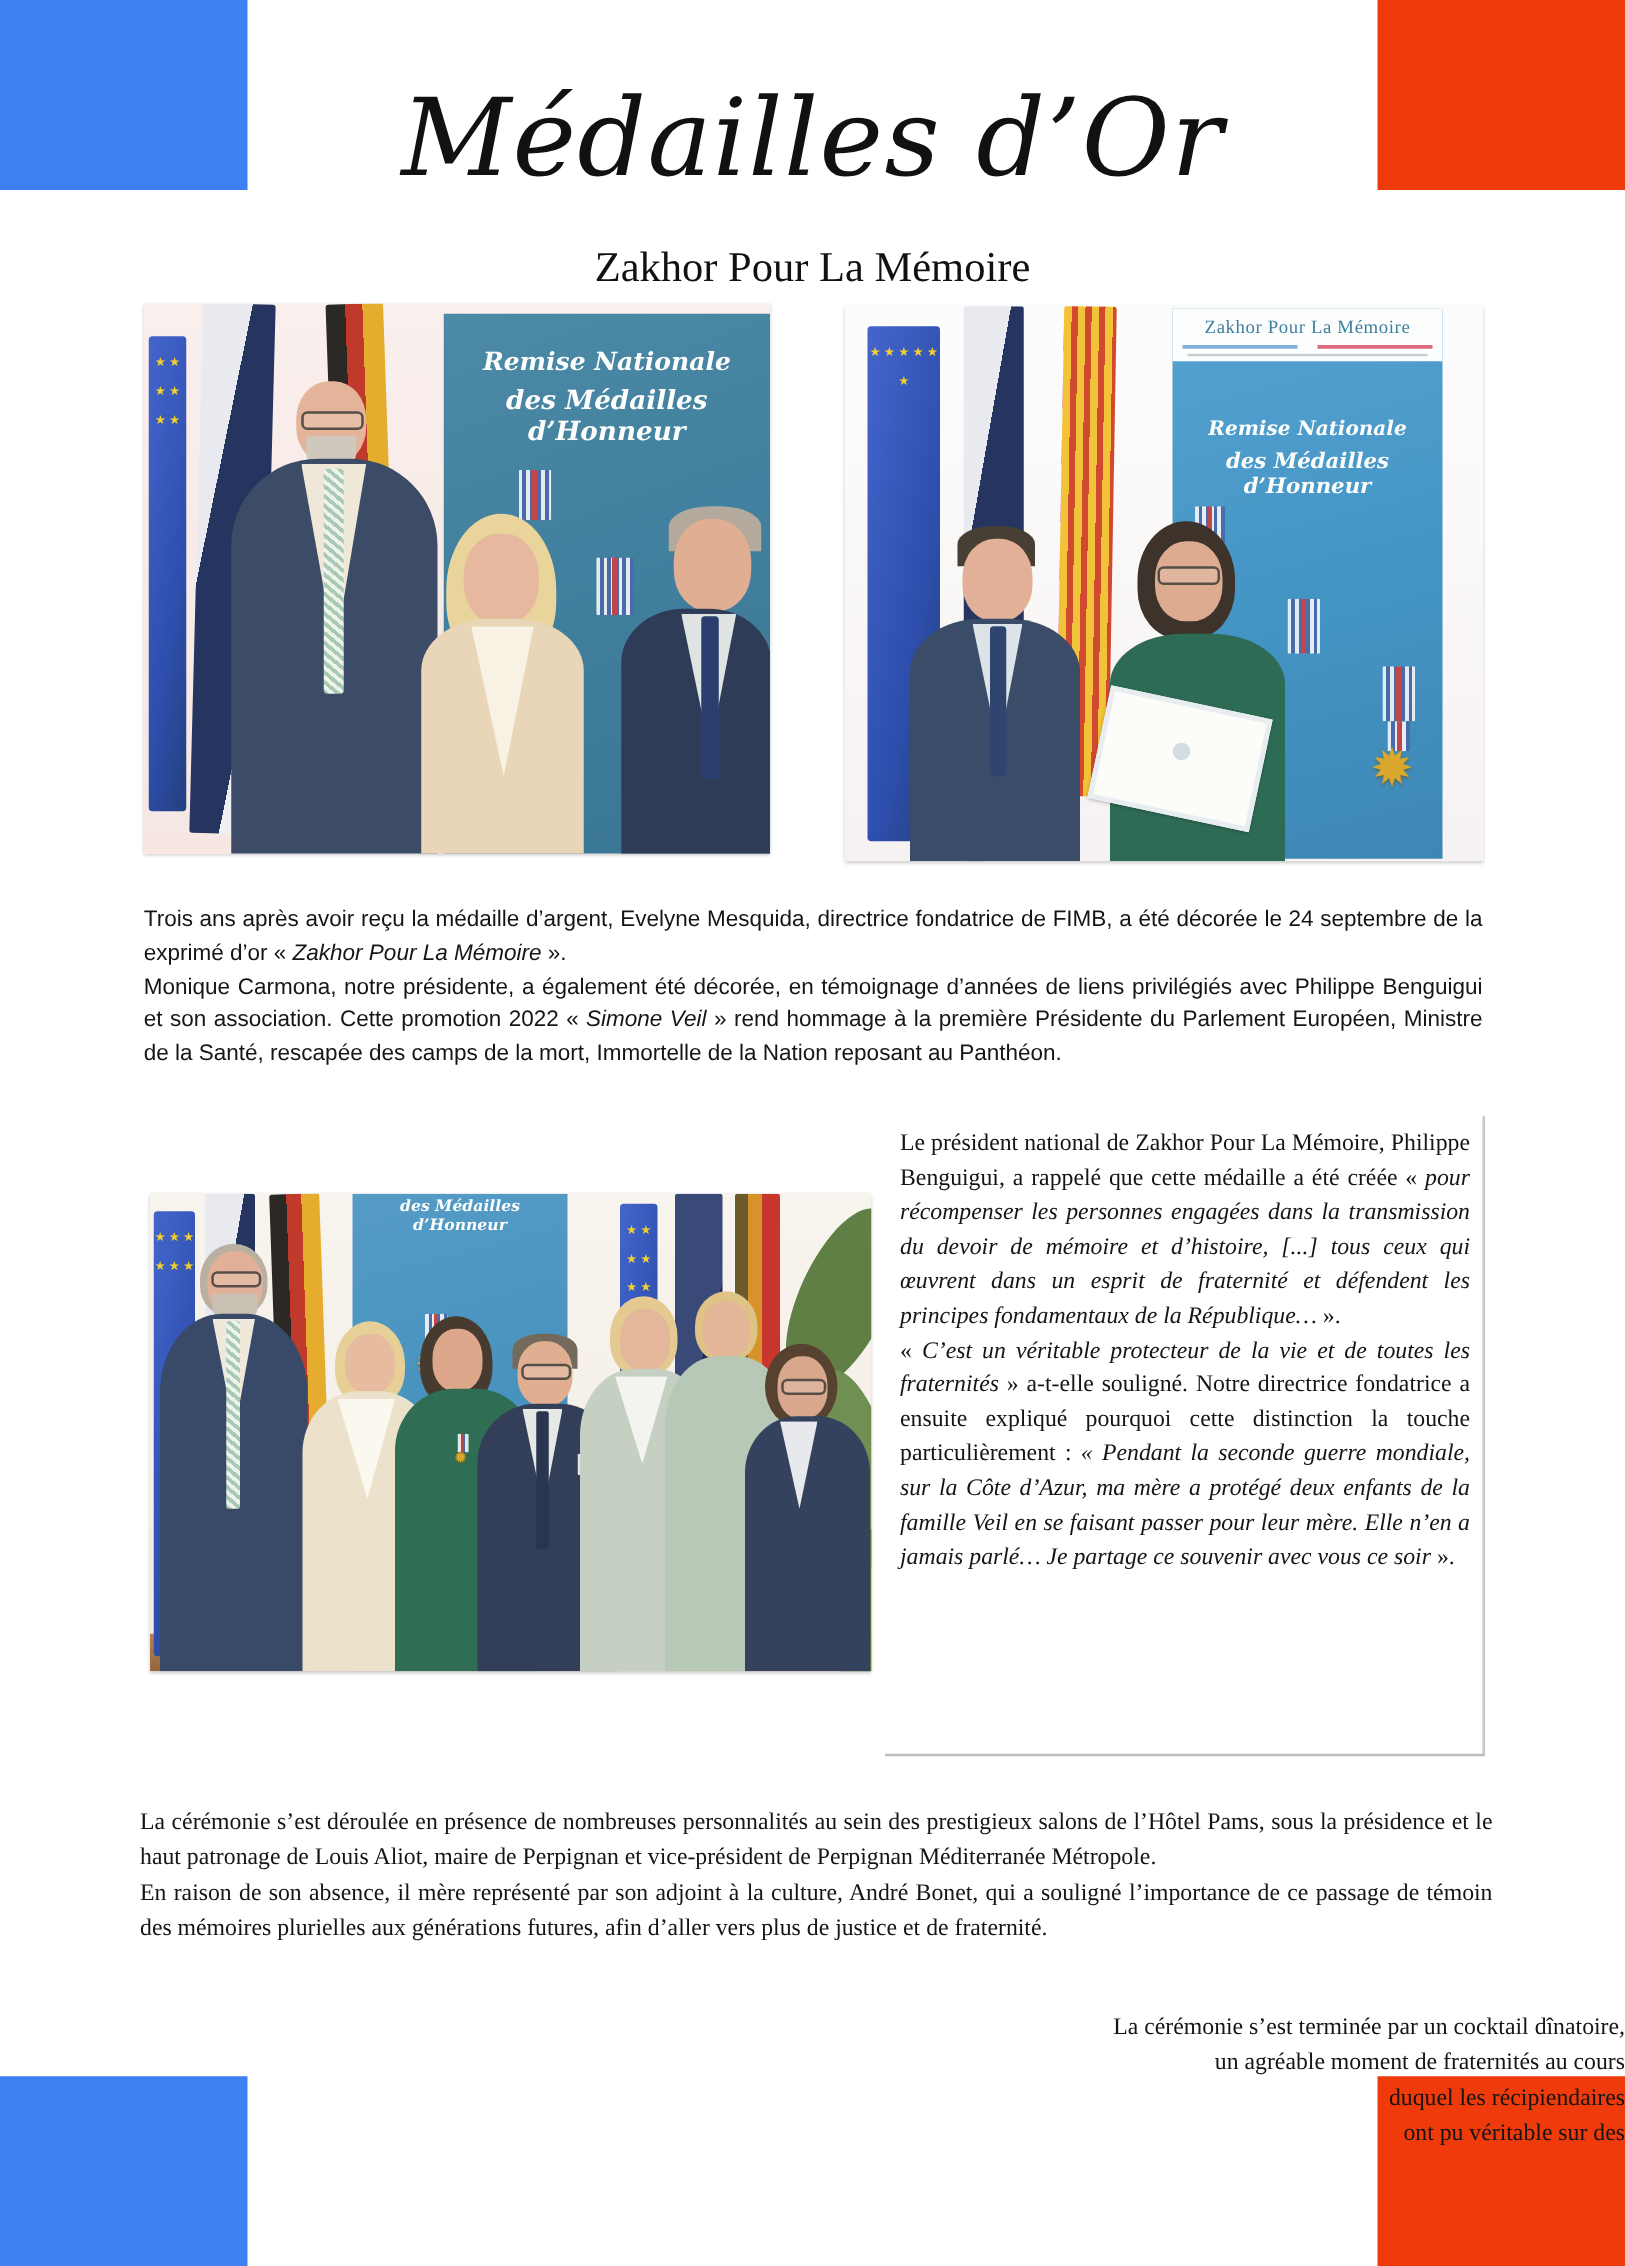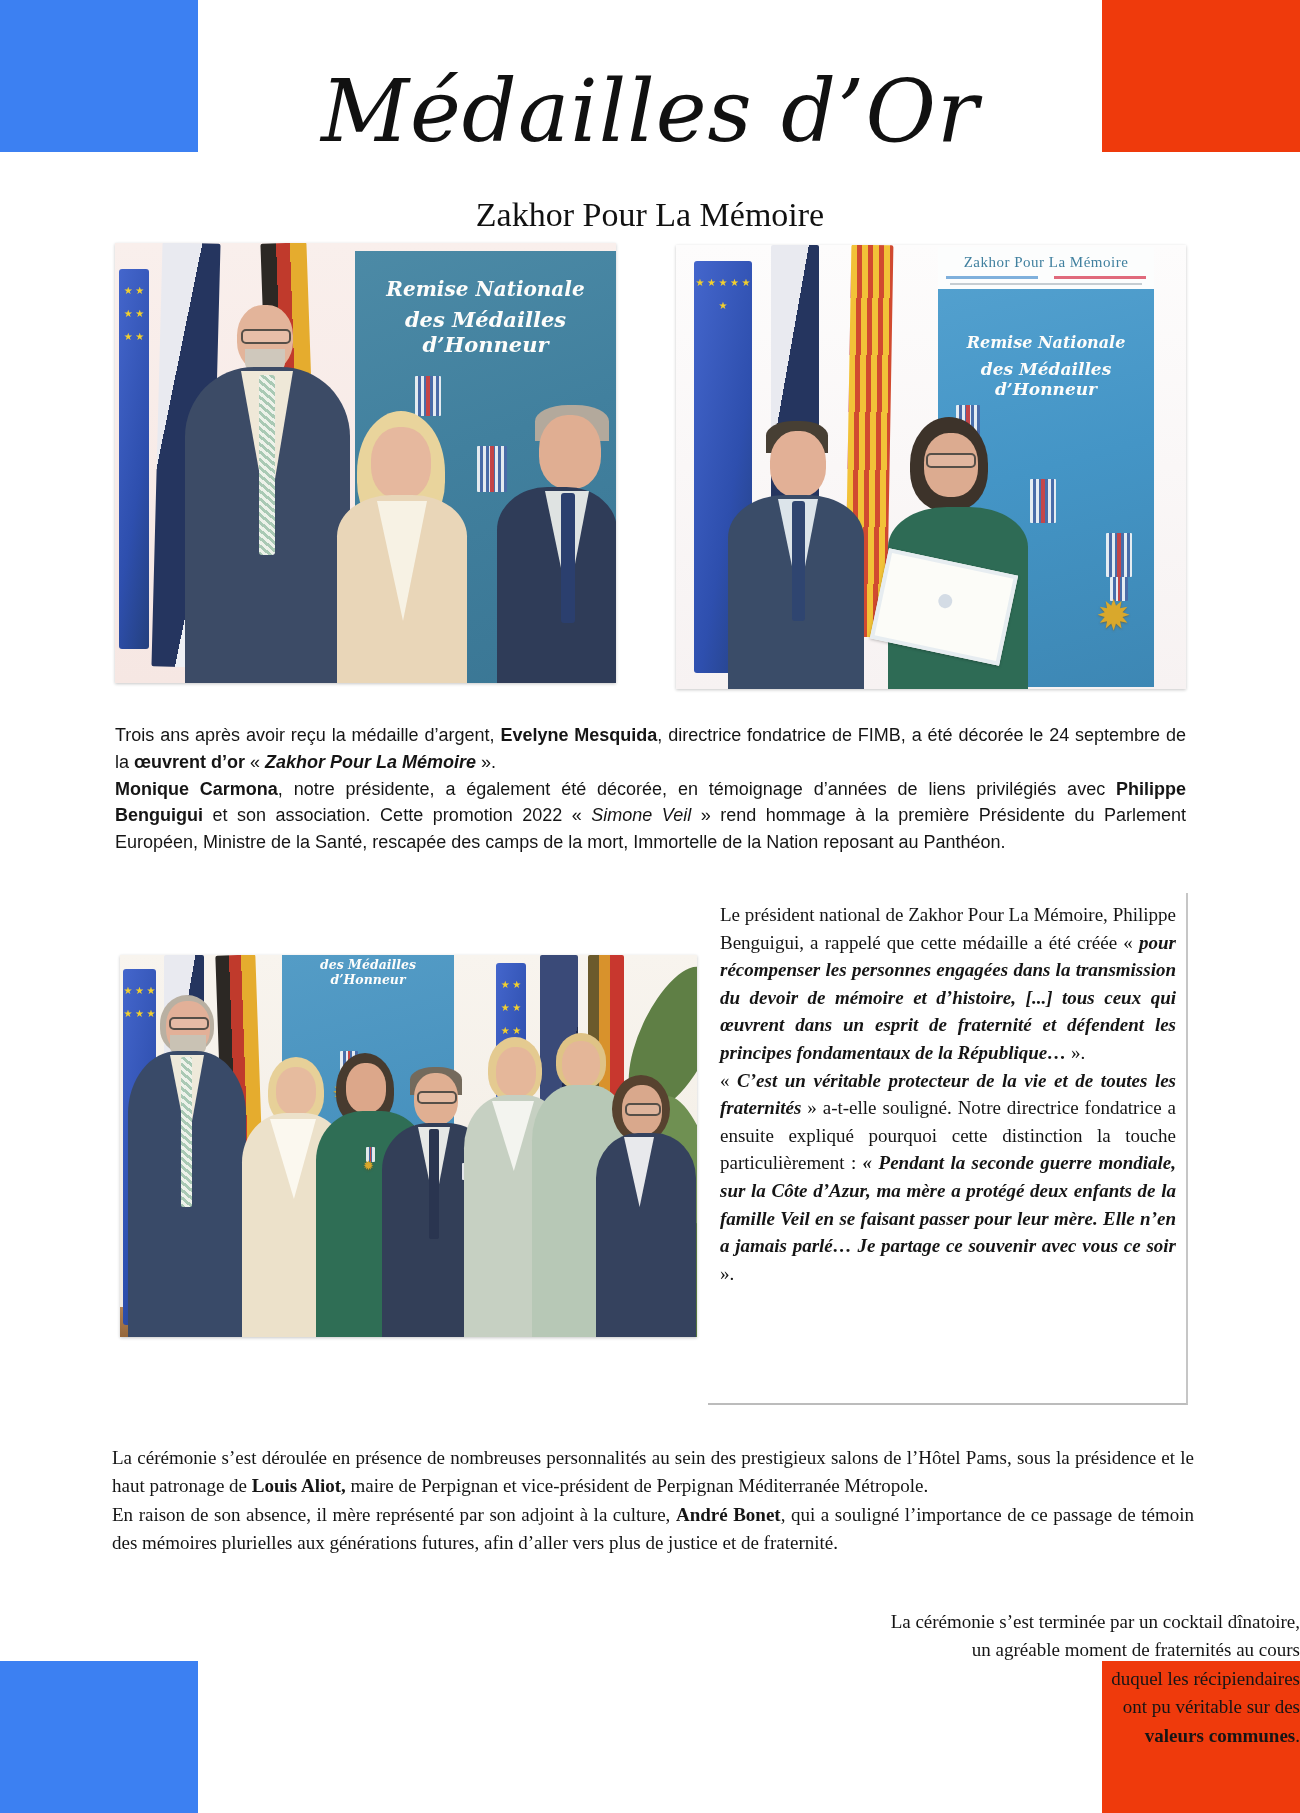--- a/index.html
+++ b/index.html
@@ -1,19 +1,19 @@
 <!DOCTYPE html>
 <html><head>
 <meta charset="utf-8">
 <style>
   html,body{margin:0;padding:0;background:#fff;}
   .page{position:relative;width:1300px;height:1813px;background:#ffffff;overflow:hidden;
         font-family:"Liberation Serif", serif;color:#1a1a1a;}
   .abs{position:absolute;}
-  .b{font-weight:bold;}
+  .b{font-weight:normal;}
   .i{font-style:italic;}
 
   
   .corner{position:absolute;width:198px;height:152px;}
   .corner.tl{left:0;top:0;background:var(--corner-blue);}
   .corner.tr{right:0;top:0;background:var(--corner-red);}
   .corner.bl{left:0;top:1661px;background:var(--corner-blue);}
   .corner.br{right:0;top:1661px;background:var(--corner-red);}
 
   
@@ -151,21 +151,21 @@
     <div>
       <div class="hair" style="left:234px;top:172px;width:78px;height:94px;background:#3d332a;"></div>
       <div class="head" style="left:248px;top:188px;width:54px;height:64px;background:#dcab90;"></div>
       <div class="glasses" style="left:250px;top:208px;width:46px;height:11px;"></div>
       <div class="torso" style="left:212px;top:262px;width:140px;height:182px;background:#2e6b55;"></div>
     </div>
     <div class="cert" style="left:202px;top:316px;width:124px;height:84px;"></div>
   </figure>
 
   <section class="intro">
-    <p><span>Trois ans après avoir reçu la médaille d’argent, </span><span class="b">Evelyne Mesquida</span><span>, directrice fondatrice de FIMB, a été décorée le 24 septembre de la </span><span class="b">œuvrent d’or</span><span> « </span><span class="b i">Zakhor Pour La Mémoire</span><span> ».</span></p>
+    <p><span>Trois ans après avoir reçu la médaille d’argent, </span><span class="b">Evelyne Mesquida</span><span>, directrice fondatrice de FIMB, a été décorée le 24 septembre de la </span><span class="b">exprimé d’or</span><span> « </span><span class="b i">Zakhor Pour La Mémoire</span><span> ».</span></p>
     <p><span class="b">Monique Carmona</span><span>, notre présidente, a également été décorée, en témoignage d’années de liens privilégiés avec </span><span class="b">Philippe Benguigui</span><span> et son association. Cette promotion 2022 « </span><span class="i">Simone Veil</span><span> » rend hommage à la première Présidente du Parlement Européen, Ministre de la Santé, rescapée des camps de la mort, Immortelle de la Nation reposant au Panthéon.</span></p>
   </section>
 
   <figure class="photo p3">
     <div class="floor" style="left:0;top:352px;width:577px;height:30px;"></div>
     <div class="abs eu" style="left:3px;top:14px;width:33px;height:356px;"></div>
     <div class="abs frflag" style="left:44px;top:0;width:40px;height:368px;"></div>
     <div class="abs deflag" style="left:100px;top:0;width:40px;height:268px;transform:rotate(-2deg);"></div>
     <div class="abs banner3" style="left:162px;top:0;width:172px;height:382px;">
       <div class="script" style="top:2px;font-size:12.5px;">des Médailles d’Honneur</div>
@@ -239,16 +239,15 @@
   <section class="ceremony">
     <p><span>La cérémonie s’est déroulée en présence de nombreuses personnalités au sein des prestigieux salons de l’Hôtel Pams, sous la présidence et le haut patronage de </span><span class="b">Louis Aliot,</span><span> maire de Perpignan et vice-président de Perpignan Méditerranée Métropole.</span></p>
     <p><span>En raison de son absence, il mère représenté par son adjoint à la culture, </span><span class="b">André Bonet</span><span>, qui a souligné l’importance de ce passage de témoin des mémoires plurielles aux générations futures, afin d’aller vers plus de justice et de fraternité.</span></p>
   </section>
 
   <section class="closing">
     <p><span>La cérémonie s’est terminée par un cocktail dînatoire,</span></p>
     <p><span>un agréable moment de fraternités au cours</span></p>
     <p><span>duquel les récipiendaires</span></p>
     <p><span>ont pu véritable sur des</span></p>
-    <p><span class="b">valeurs communes</span><span>.</span></p>
   </section>
 
 </div>
 
 </body></html>

